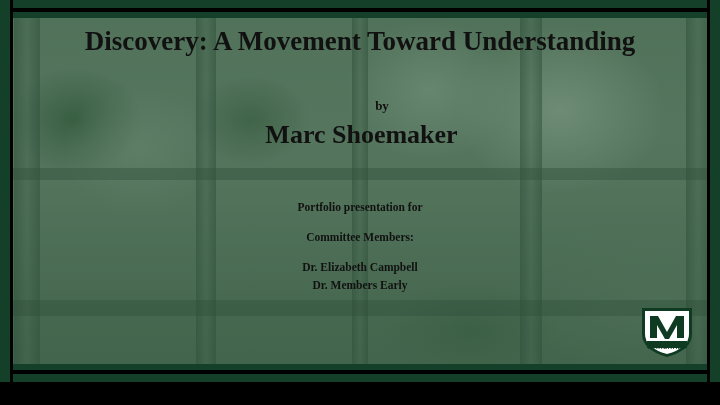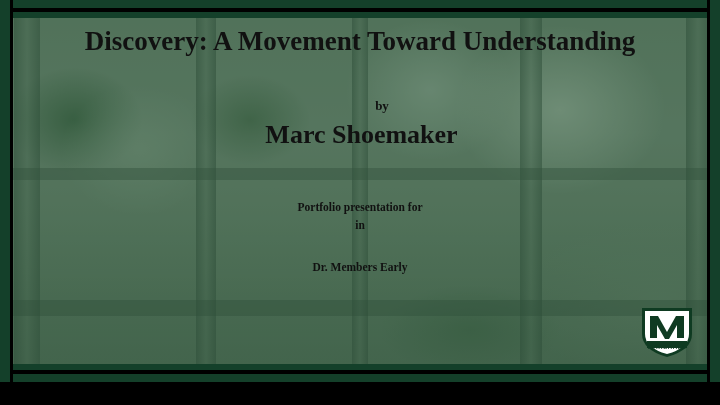--- a/index.html
+++ b/index.html
@@ -183,23 +183,24 @@
   <div class="content">
 
     <div class="title">Discovery: A Movement Toward Understanding</div>
 
     <div class="byline">by</div>
 
     <div class="author">Marc Shoemaker</div>
 
     <div class="details">
       <div>Portfolio presentation for</div>
-      <div>in</div>
       <span class="gap"></span>
+      <div>Committee Members:</div>
       <span class="gap"></span>
+      <div>Dr. Elizabeth Campbell</div>
       <div>Dr. Members Early</div>
     </div>
 
   </div>
 
   <div class="logo">
     <svg width="62" height="56" viewBox="0 0 62 56">
       <path d="M6 4 L56 4 L56 30 Q56 46 31 53 Q6 46 6 30 Z" fill="#0f3b22"></path>
       <path d="M9 7 L53 7 L53 30 Q53 44 31 50 Q9 44 9 30 Z" fill="#ffffff"></path>
       <path d="M14 12 L22 12 L31 28 L40 12 L48 12 L48 34 L41 34 L41 21 L33 35 L29 35 L21 21 L21 34 L14 34 Z" fill="#0f3b22"></path>

